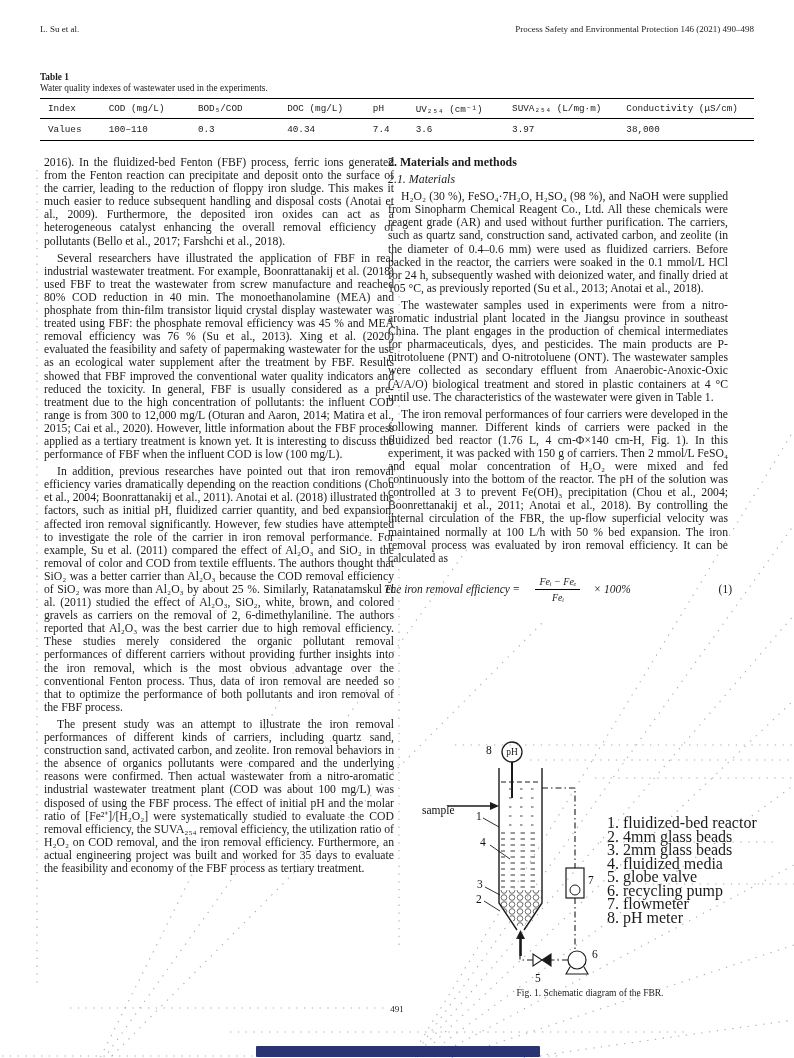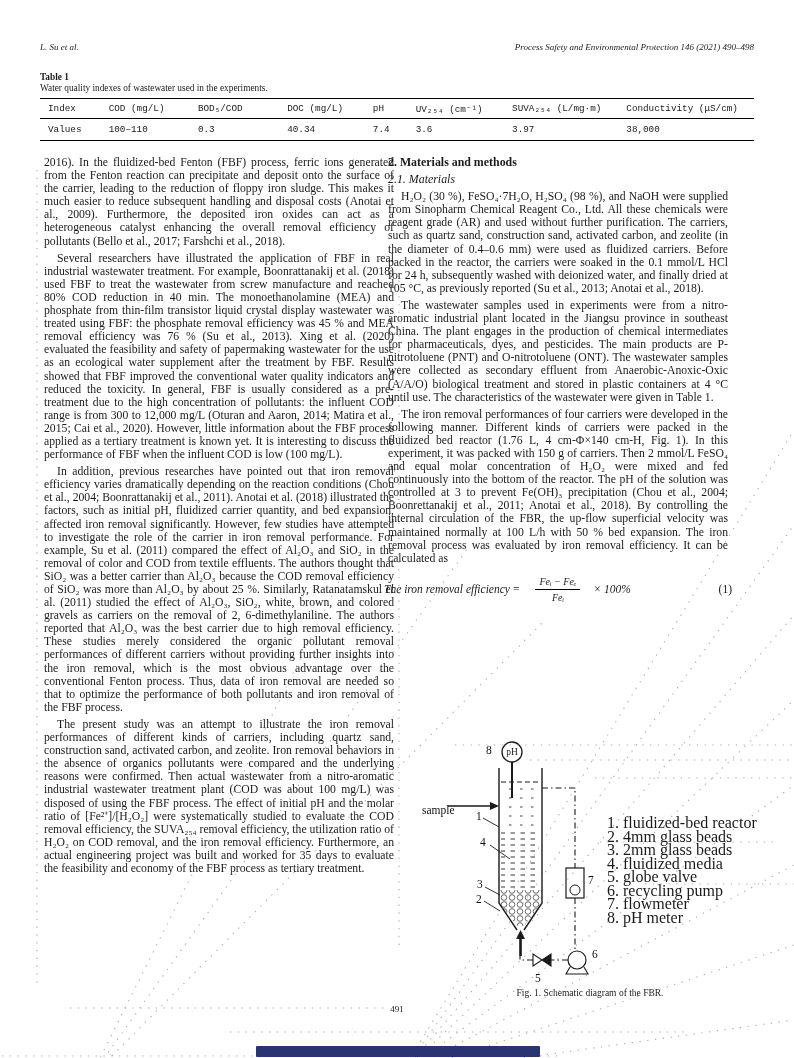--- a/index.html
+++ b/index.html
@@ -1,21 +1,21 @@
 <!DOCTYPE html>
 <html><head>
 <meta charset="utf-8">
 <style>
   html,body{margin:0;padding:0;background:#e8e8e8;}
   .page{position:relative;width:794px;height:1058px;background:#ffffff;margin:0 auto;
         font-family:"Liberation Serif", serif;color:#1a1a1a;overflow:hidden;}
 
   
-  .runhead{position:absolute;top:42px;left:40px;right:40px;display:flex;
-           justify-content:space-between;font-size:9px;font-style:italic;color:#222;}
+  .runhead{position:absolute;top:24px;left:40px;right:40px;display:flex;
+           justify-content:space-between;font-size:9px;color:#222;}
 
   
   .tablewrap{position:absolute;left:40px;top:72px;width:714px;font-size:9.3px;}
   .tbl-label{font-weight:bold;}
   .tbl-caption{margin-top:1px;}
   .tbl{margin-top:5px;border-top:1.4px solid #000;border-bottom:1.4px solid #000;font-family:Liberation Mono, monospace;}
   .tbl-row{display:flex;}
   .tbl-row.head{border-bottom:0.8px solid #000;padding:4px 0 3px;}
   .tbl-row.vals{padding:5px 0 5px;}
   .c0{width:8.5%;} .c1{width:12.5%;} .c2{width:12.5%;} .c3{width:12%;}

